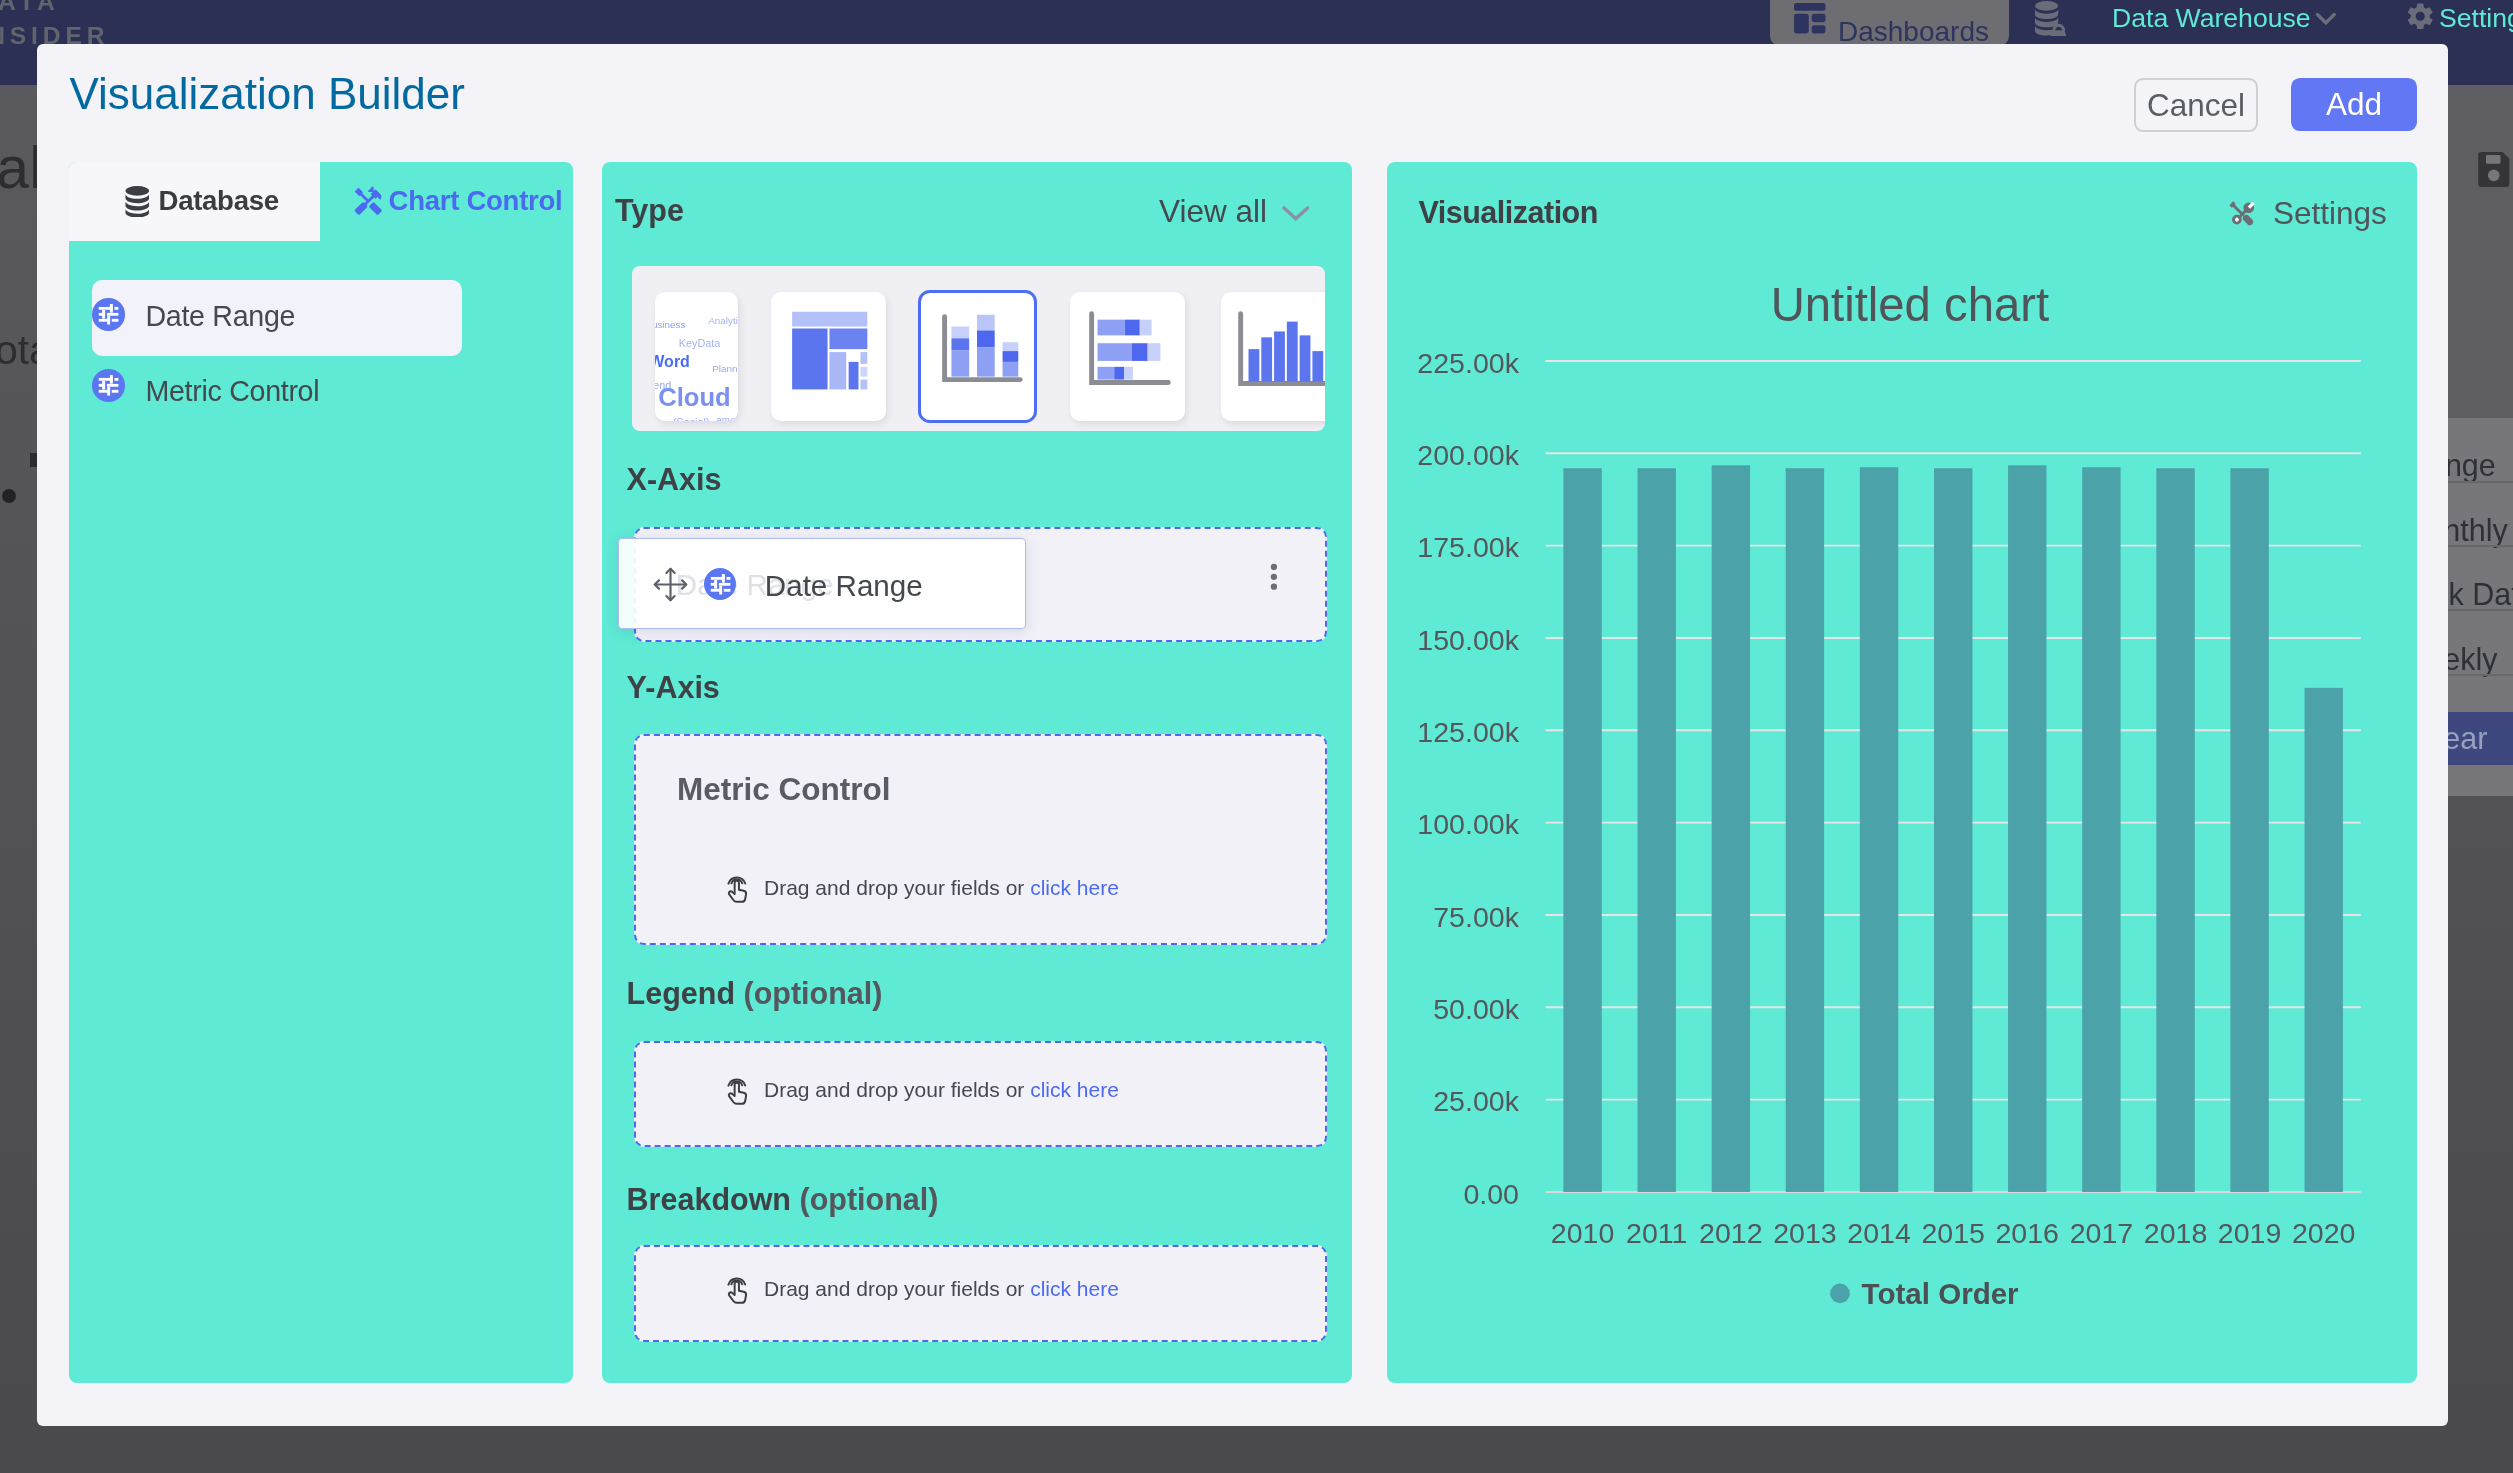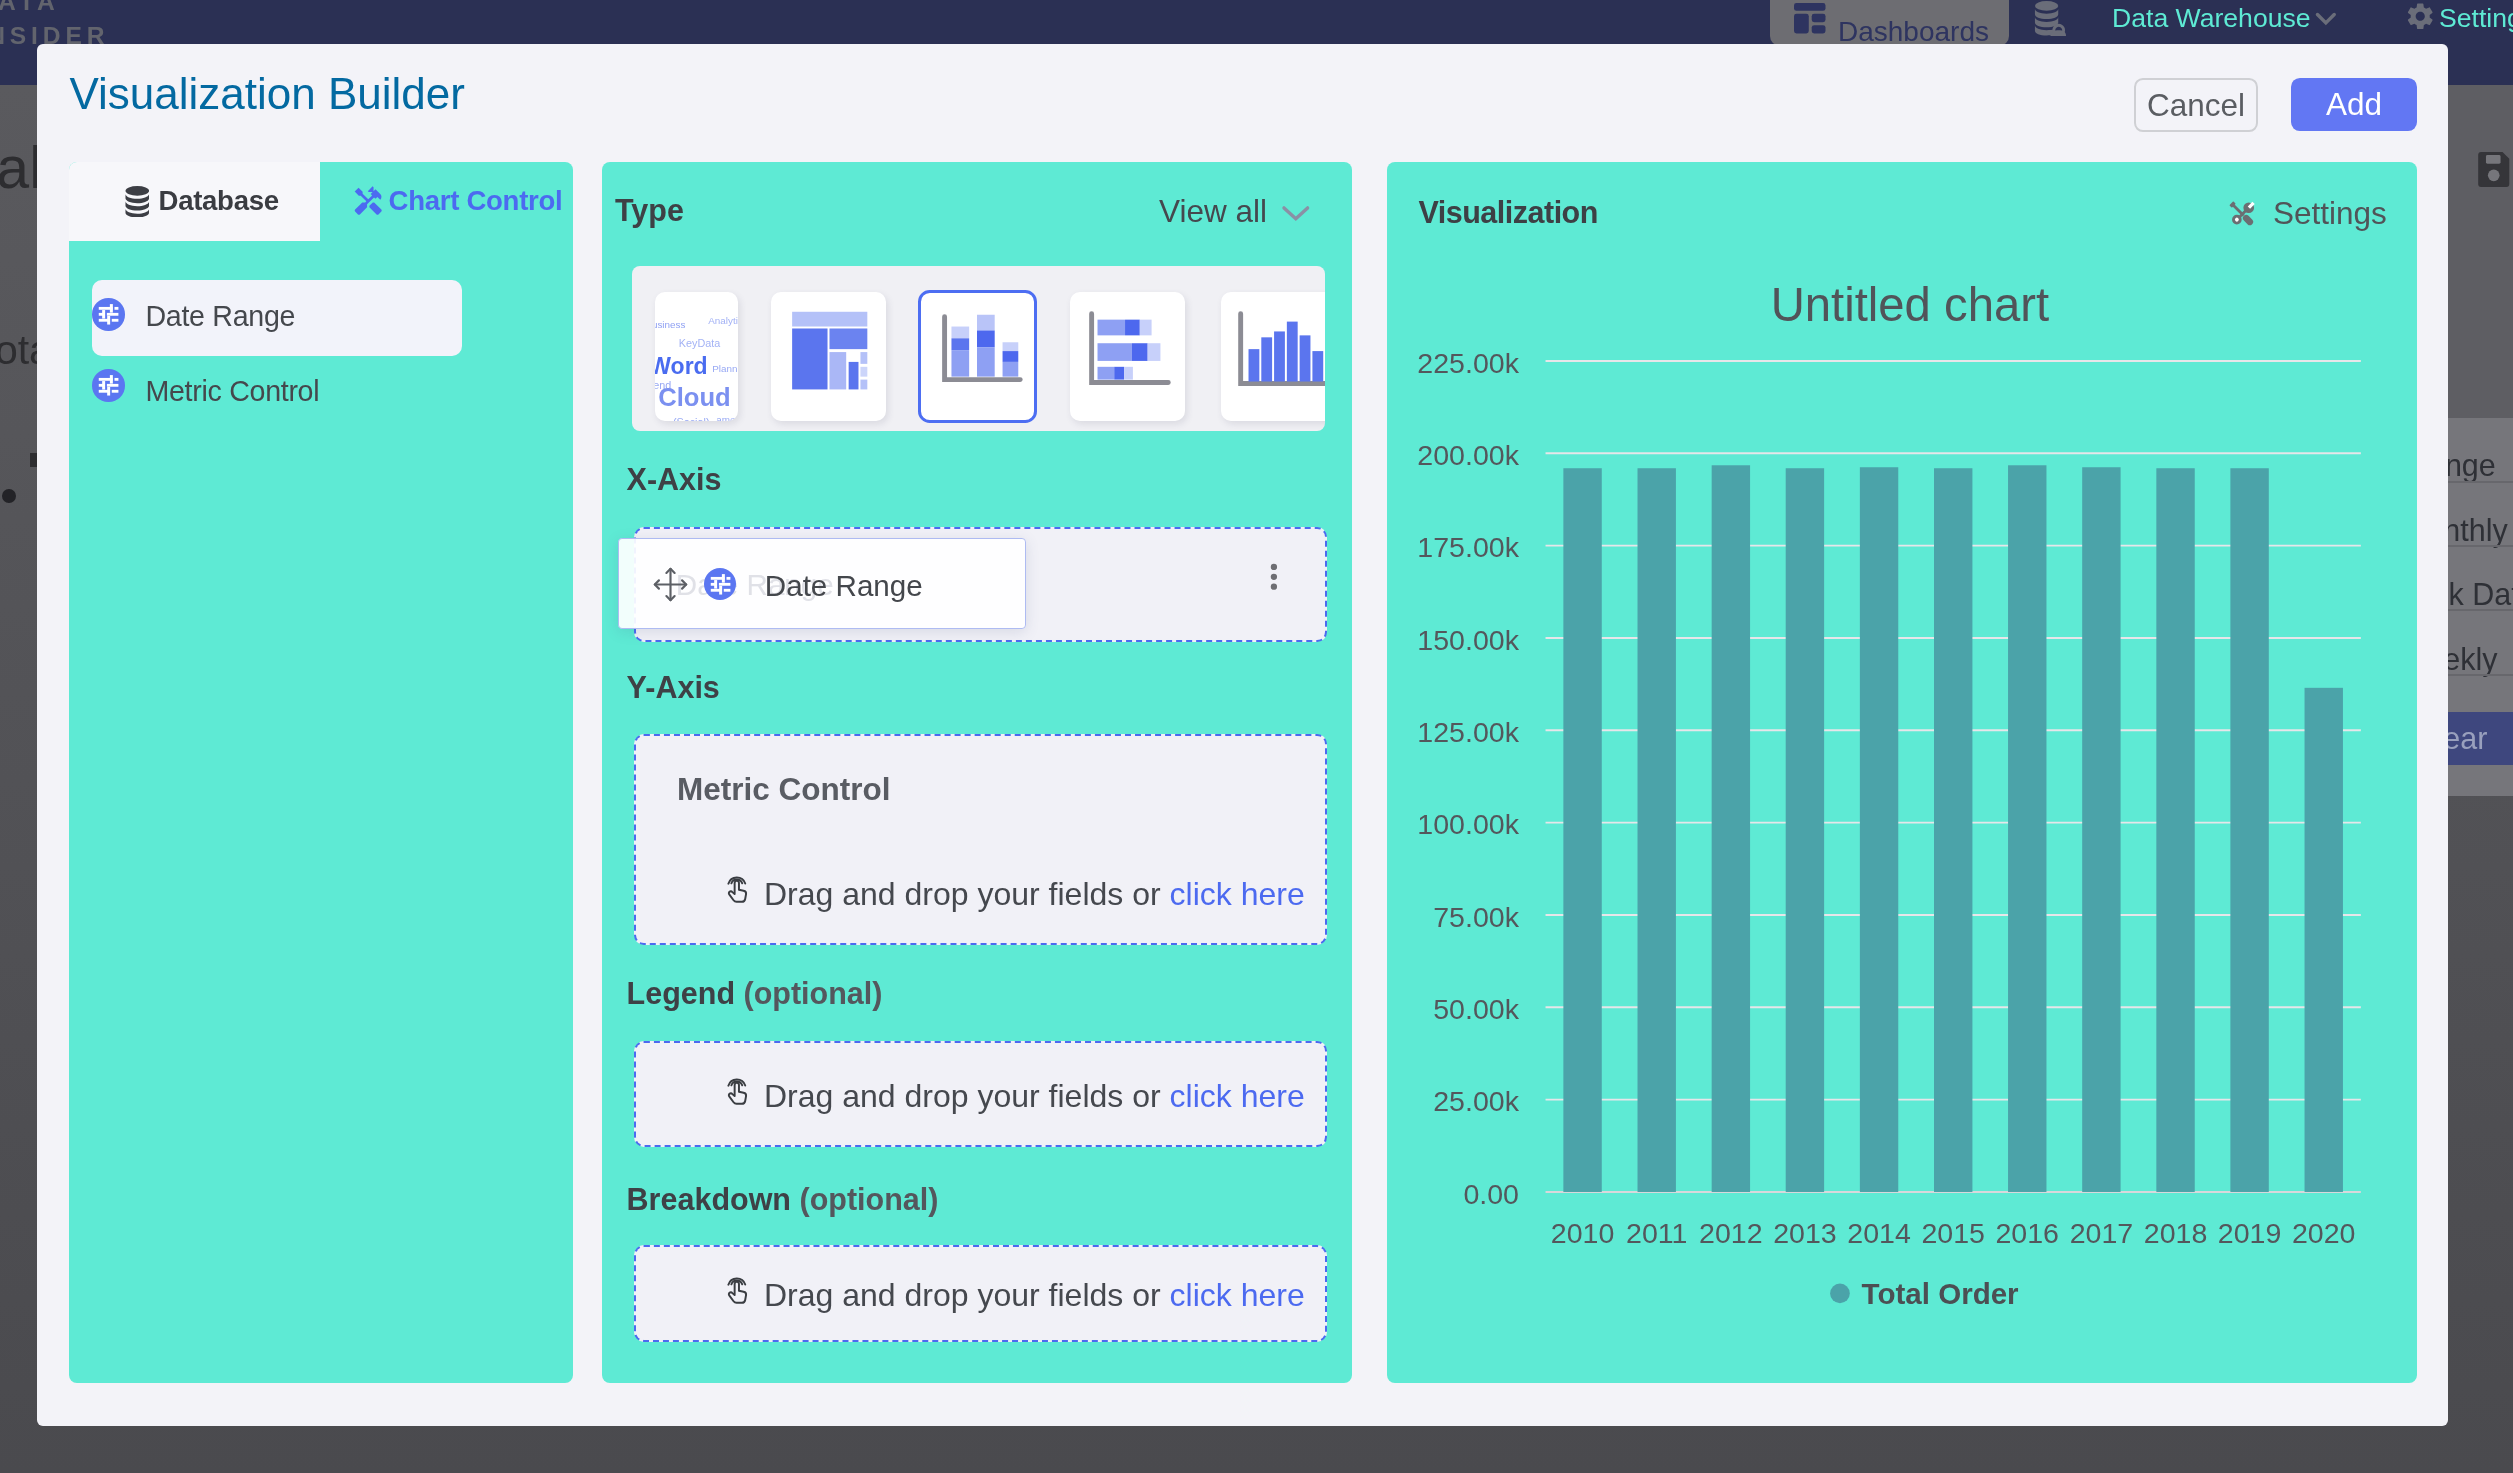--- a/index.html
+++ b/index.html
@@ -31,21 +31,21 @@
 #tabdb { left:0; width:251px; background:#f7f7fa; border-radius:7.9px 0 0 0; color:#3a3c41; }
 #tabcc { left:251px; width:253px; color:#4c6af0; }
 .bluecircle { width:32.5px; height:32.5px; border-radius:50%; background:#5b76f1; }
 .listtxt { font-size:28.6px; color:#45484d; letter-spacing:-0.3px; }
 #rowhl { left:23.6px; top:118px; width:370px; height:76px; background:#f2f3fa; border-radius:9.9px; }
 
 
 .h2 { font-size:30.5px; font-weight:bold; color:#3e4146; }
 .h2 .opt { color:#54575d; }
 .dashbox { left:31.5px; width:693px; border:2px dashed #4c6af0; border-radius:9.9px; background:#f1f1f7; }
-.ddline { font-size:32px; color:#45484e; white-space:nowrap;text-align:right; }
+.ddline { font-size:21px; color:#45484e; white-space:nowrap;text-align:right; }
 .ddline .link { color:#4c6af0; }
 .thumb { background:#fff; border-radius:9.9px; box-shadow:2px 3px 7.9px rgba(60,60,90,0.12); }
 
 
 #viz-h { font-size:30.5px; font-weight:bold; color:#3d4045; }
 </style>
 </head>
 <body>
 
 <div id="bgmain" class="abs"></div>
@@ -172,21 +172,21 @@
     <svg class="abs" style="left:679px; top:43px;" width="29.6" height="17.7" viewBox="0 0 30 18">
       <path d="M3 3 L15 14 L27 3" stroke="#8a90a5" stroke-width="3.5" fill="none" stroke-linecap="round"></path>
     </svg>
 
     <div class="abs" style="left:29.6px; top:104px; width:693px; height:165px; background:#f0f0f4; border-radius:7.9px; overflow:hidden;">
 
       <div class="abs thumb" style="left:23.6px; top:25.6px; width:83px; height:129px; overflow:hidden;">
         <div class="abs" style="left:-9.9px; top:27.6px;  font-size:9.9px; color:#90a1f3;">Business</div>
         <div class="abs" style="left:53px;  top:23.6px;  font-size:9.9px; color:#a3b2f5;">Analytics</div>
         <div class="abs" style="left:23.6px;  top:45px;  font-size:10.8px; color:#a3b2f5;">KeyData</div>
-        <div class="abs" style="left:-5.9px;  top:61px;  font-size:23px; font-weight:bold; color:#4a6cf0;">Word</div>
+        <div class="abs" style="left:-5.9px;  top:61px;  font-size:16px; font-weight:bold; color:#4a6cf0;">Word</div>
         <div class="abs" style="left:57px;  top:71px;  font-size:9.9px; color:#98a9f4;">Planning</div>
         <div class="abs" style="left:-11.8px; top:87px;  font-size:10.8px; color:#98a9f4;">Trend</div>
         <div class="abs" style="left:3px;   top:91px;  font-size:25.6px; font-weight:bold; color:#7b90f0;">Cloud</div>
         <div class="abs" style="left:17.7px;  top:124px; font-size:10.8px; color:#98a9f4;">(Social)</div>
         <div class="abs" style="left:61px;  top:122px; font-size:9.9px; color:#98a9f4;">amount</div>
 
       </div>
 
       <div class="abs thumb" style="left:139px; top:25.6px; width:115px; height:129px;">
         <svg width="115" height="129" viewBox="0 0 117 131">

